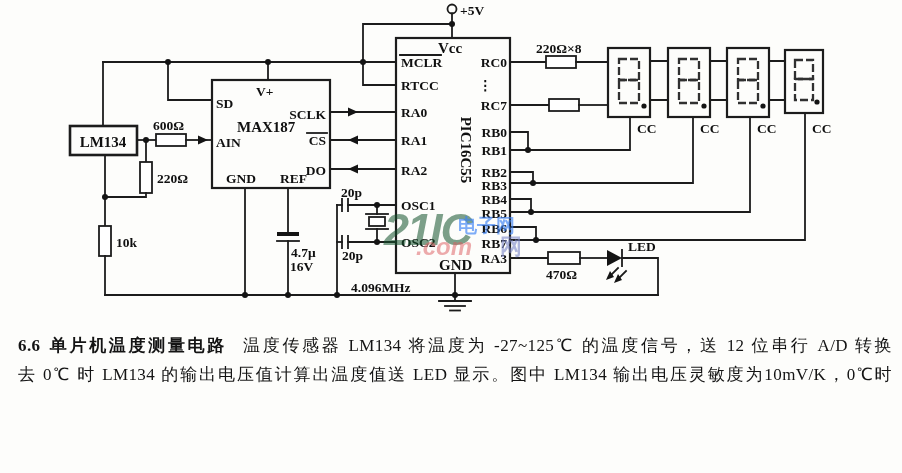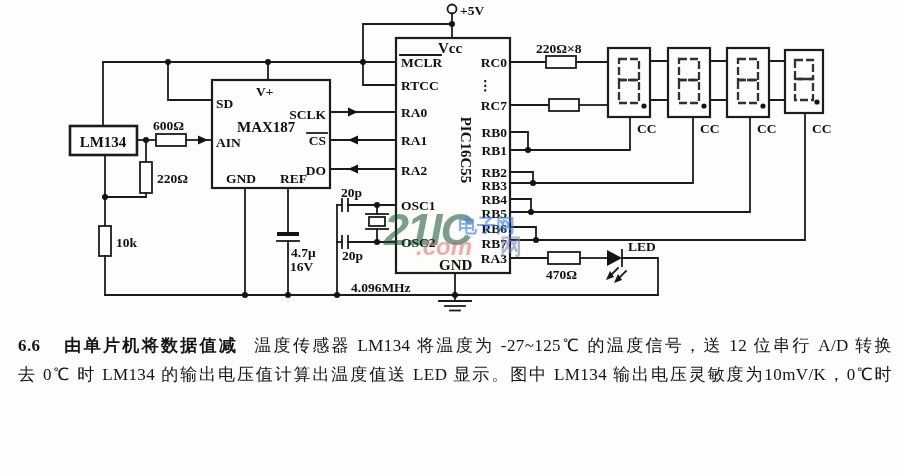--- a/index.html
+++ b/index.html
@@ -26,21 +26,21 @@
   #wm .sfx{position:absolute;left:32px;top:23px;font-size:24px;font-weight:700;font-style:italic;
            opacity:.5;font-family:"Liberation Sans",sans-serif;}
   #wm .cn2{position:absolute;left:116px;top:22px;font-size:22px;font-weight:700;opacity:.6;
            font-family:"Liberation Sans",sans-serif;}
   
   #caption{position:absolute;left:18px;top:331px;width:874px;color:#141414;
            font-size:17px;line-height:29px;letter-spacing:.4px;}
   .cap-line{white-space:normal;}
   .jst{text-align:justify;text-align-last:justify;}
   .cap-b{font-weight:700;}
-  .sec{margin-right:22px;}
+  .sec{margin-right:7px;}
   .hd{margin-right:16px;}
 </style>
 </head>
 <body>
 
 <div id="page">
 
 <svg width="902" height="332" viewBox="0 0 902 332">
 
   <g>
@@ -264,20 +264,20 @@
 
 <div id="wm">
   <span class="brand" style="color: #14532d;">21IC</span>
   <span class="cn" style="color: #3b82f6;">电子网</span>
   <span class="sfx" style="color: rgb(221, 90, 94);">.com</span>
   <span class="cn2" style="color: rgb(123, 134, 201);">网</span>
 </div>
 
 <div id="caption">
   <div class="cap-line jst">
-    <span class="cap-b sec">6.6</span><span class="cap-b hd">由单片机将数据值减</span><span>温度传感器 LM134 将温度为 -27~125℃ 的温度信号，送 12 位串行 A/D 转换</span>
+    <span class="cap-b sec">6.6</span><span class="cap-b hd">单片机温度测量电路</span><span>温度传感器 LM134 将温度为 -27~125℃ 的温度信号，送 12 位串行 A/D 转换</span>
   </div>
   <div class="cap-line jst">
     <span>去 0℃ 时 LM134 的输出电压值计算出温度值送 LED 显示。图中 LM134 输出电压灵敏度为10mV/K，0℃时</span>
   </div>
 </div>
 
 </div>
 
 </body></html>

